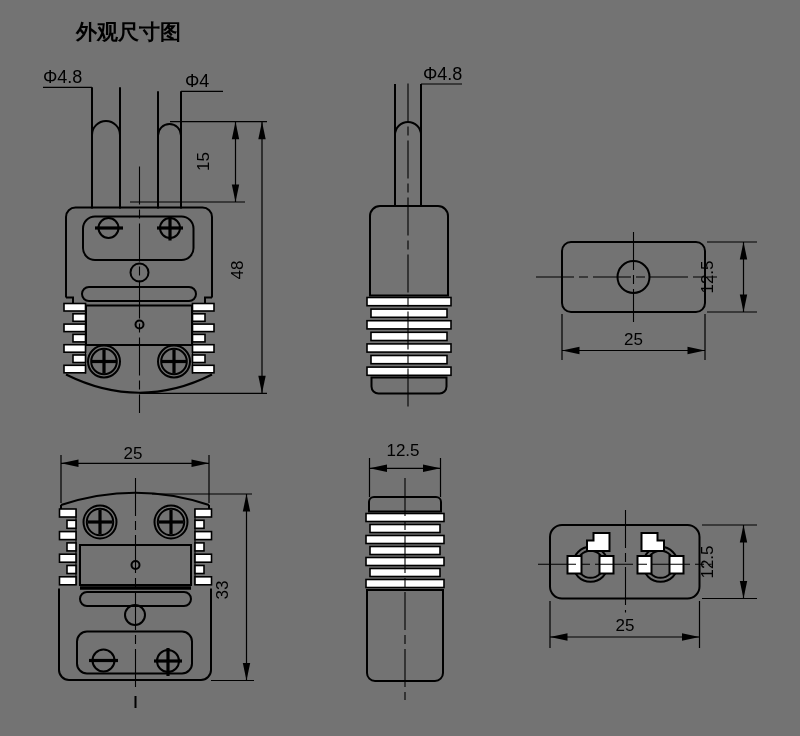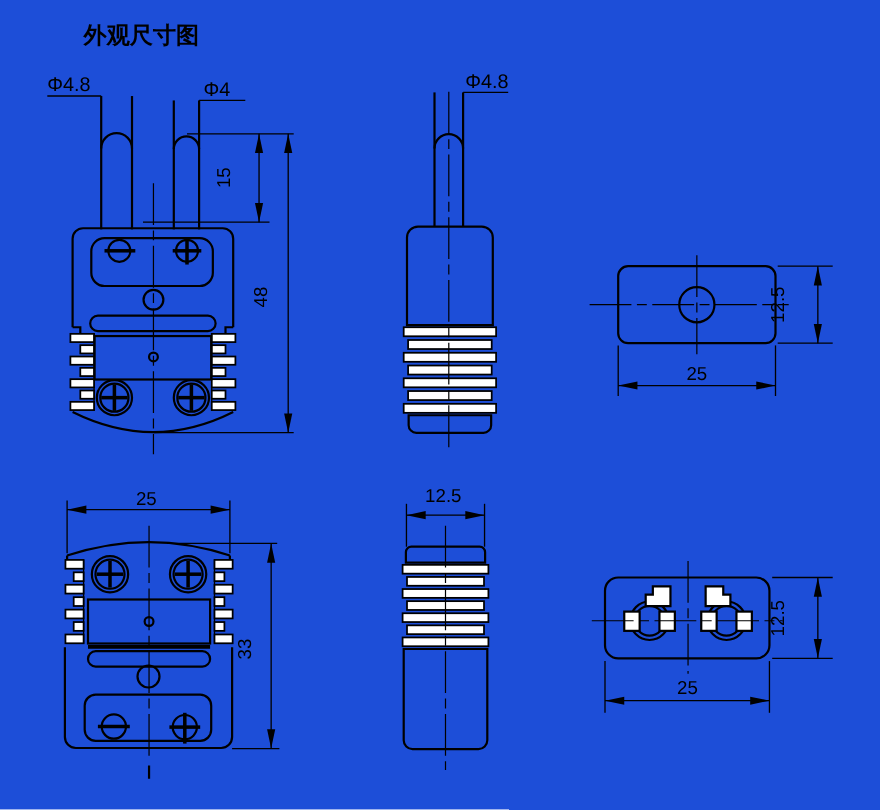--- a/index.html
+++ b/index.html
@@ -1,16 +1,16 @@
 <!DOCTYPE html>
 <html><head>
 <meta charset="utf-8">
 <style>
   html,body { margin:0; padding:0; background:#ffffff; }
-  #canvas { position:relative; width:800px; height:736px; background:#1d4ed8; overflow:hidden; }
+  #canvas { position:relative; width:800px; height:736px; background:#737373; overflow:hidden; }
   svg { display:block; }
   .ol   { fill:none; stroke:#000; stroke-width:2; }
   .f    { fill:#fff; stroke:#000; stroke-width:1.6; }
   .f2   { fill:#fff; stroke:#000; stroke-width:2; }
   .dim  { fill:none; stroke:#000; stroke-width:1.2; }
   .cl   { fill:none; stroke:#000; stroke-width:1.1; stroke-dasharray:38 5 9 5; }
   .thk  { fill:none; stroke:#000; stroke-width:3.4; }
   .cross{ fill:none; stroke:#000; stroke-width:3.2; }
   text  { fill:#000; font-family:"Liberation Sans", sans-serif; }
   .dimtxt { font-size:17px; }

